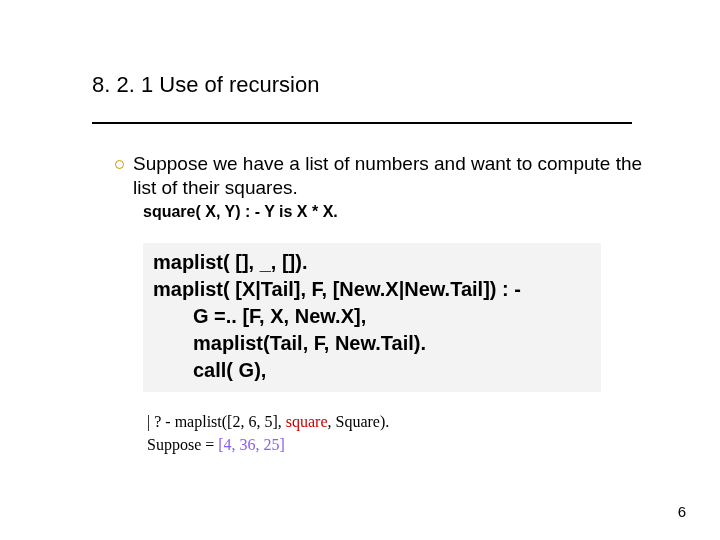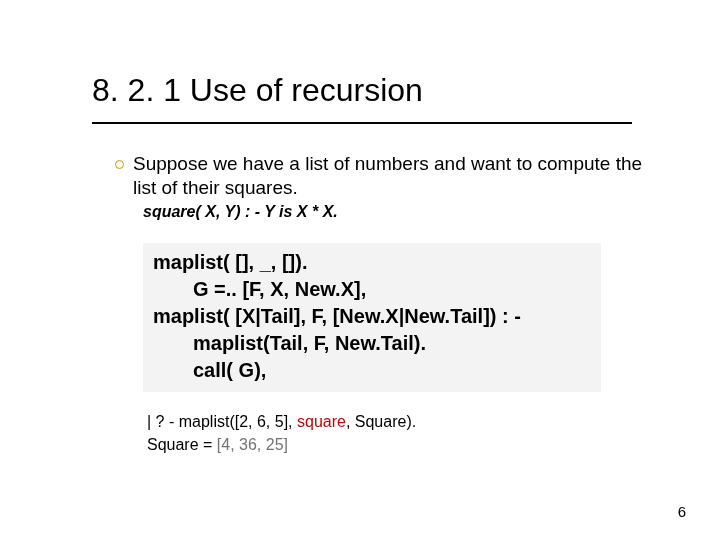--- a/index.html
+++ b/index.html
@@ -1,28 +1,28 @@
 <!DOCTYPE html>
 <html><head>
 <meta charset="utf-8">
 <style>
   html,body{margin:0;padding:0;width:720px;height:540px;background:#fff;font-family:Arial,Helvetica,sans-serif;}
   .slide{position:relative;width:720px;height:540px;box-sizing:border-box;}
-  .title{position:absolute;left:92px;top:72px;font-size:32px;color:#000;text-align:center;}
+  .title{position:absolute;left:92px;top:72px;font-size:22px;color:#000;text-align:center;}
   .hr{position:absolute;left:92px;top:122px;width:540px;height:0;border-top:2px solid #000;}
   .body{position:absolute;left:115px;top:152px;width:530px;}
   .bullet-row{display:flex;align-items:flex-start;}
   .bullet-dot{width:18px;flex:0 0 18px;text-align:left;font-size:14px;padding-top:4px;}
   .circle{display:inline-block;width:9px;height:9px;border:1.5px solid #cc9900;border-radius:50%;box-sizing:border-box;}
   .para{font-size:19px;line-height:1.28;}
-  .code1{margin-left:28px;margin-top:2px;font-family:Verdana,Geneva,sans-serif;font-weight:bold;font-size:16px;font-style:italic;}
+  .code1{margin-left:28px;margin-top:2px;font-family:Verdana,Geneva,sans-serif;font-weight:bold;font-size:16px;}
   .codebox{margin-left:28px;margin-top:22px;background:#f3f3f3;padding:6px 10px 8px 10px;width:438px;font-family:Verdana,Geneva,sans-serif;font-weight:bold;font-size:20px;line-height:1.35;}
-  .resbox{margin-left:28px;margin-top:18px;width:438px;padding:0 0 0 4px;font-family:Liberation Sans, sans-serif;font-size:16px;line-height:1.45;}
+  .resbox{margin-left:28px;margin-top:18px;width:438px;padding:0 0 0 4px;font-family:Liberation Serif, serif;font-size:16px;line-height:1.45;}
   .red{color:#cc0000;}
-  .yellow{color:#737373;}
+  .yellow{color:#8b5cf6;}
   .pagenum{position:absolute;right:34px;bottom:20px;font-size:15px;color:#000;}
   .ind{display:inline-block;width:40px;}
 </style>
 </head>
 <body>
 
 <div class="slide">
 
   <div class="title">8. 2. 1 Use of recursion</div>
   <div class="hr"></div>
@@ -31,27 +31,27 @@
 
     <div class="bullet-row">
       <div class="bullet-dot"><span class="circle"></span></div>
       <div class="para">Suppose we have a list of numbers and want to compute the list of their squares.</div>
     </div>
 
     <div class="code1">square( X, Y) : - Y is X * X.</div>
 
     <div class="codebox">
       <div>maplist( [], _, []).</div>
+      <div>maplist( [X|Tail], F, [New.X|New.Tail]) : -</div>
       <div><span class="ind"></span><span>G =.. [F, X, New.X],</span></div>
-      <div>maplist( [X|Tail], F, [New.X|New.Tail]) : -</div>
       <div><span class="ind"></span><span>maplist(Tail, F, New.Tail).</span></div>
       <div><span class="ind"></span><span>call( G),</span></div>
     </div>
 
     <div class="resbox">
       <div><span>| ? - maplist([2, 6, 5], </span><span class="red">square</span><span>, Square).</span></div>
-      <div><span>Square = </span><span class="yellow">[4, 36, 25]</span></div>
+      <div><span>Suppose = </span><span class="yellow">[4, 36, 25]</span></div>
     </div>
 
   </div>
 
   <div class="pagenum">6</div>
 </div>
 
 </body></html>

